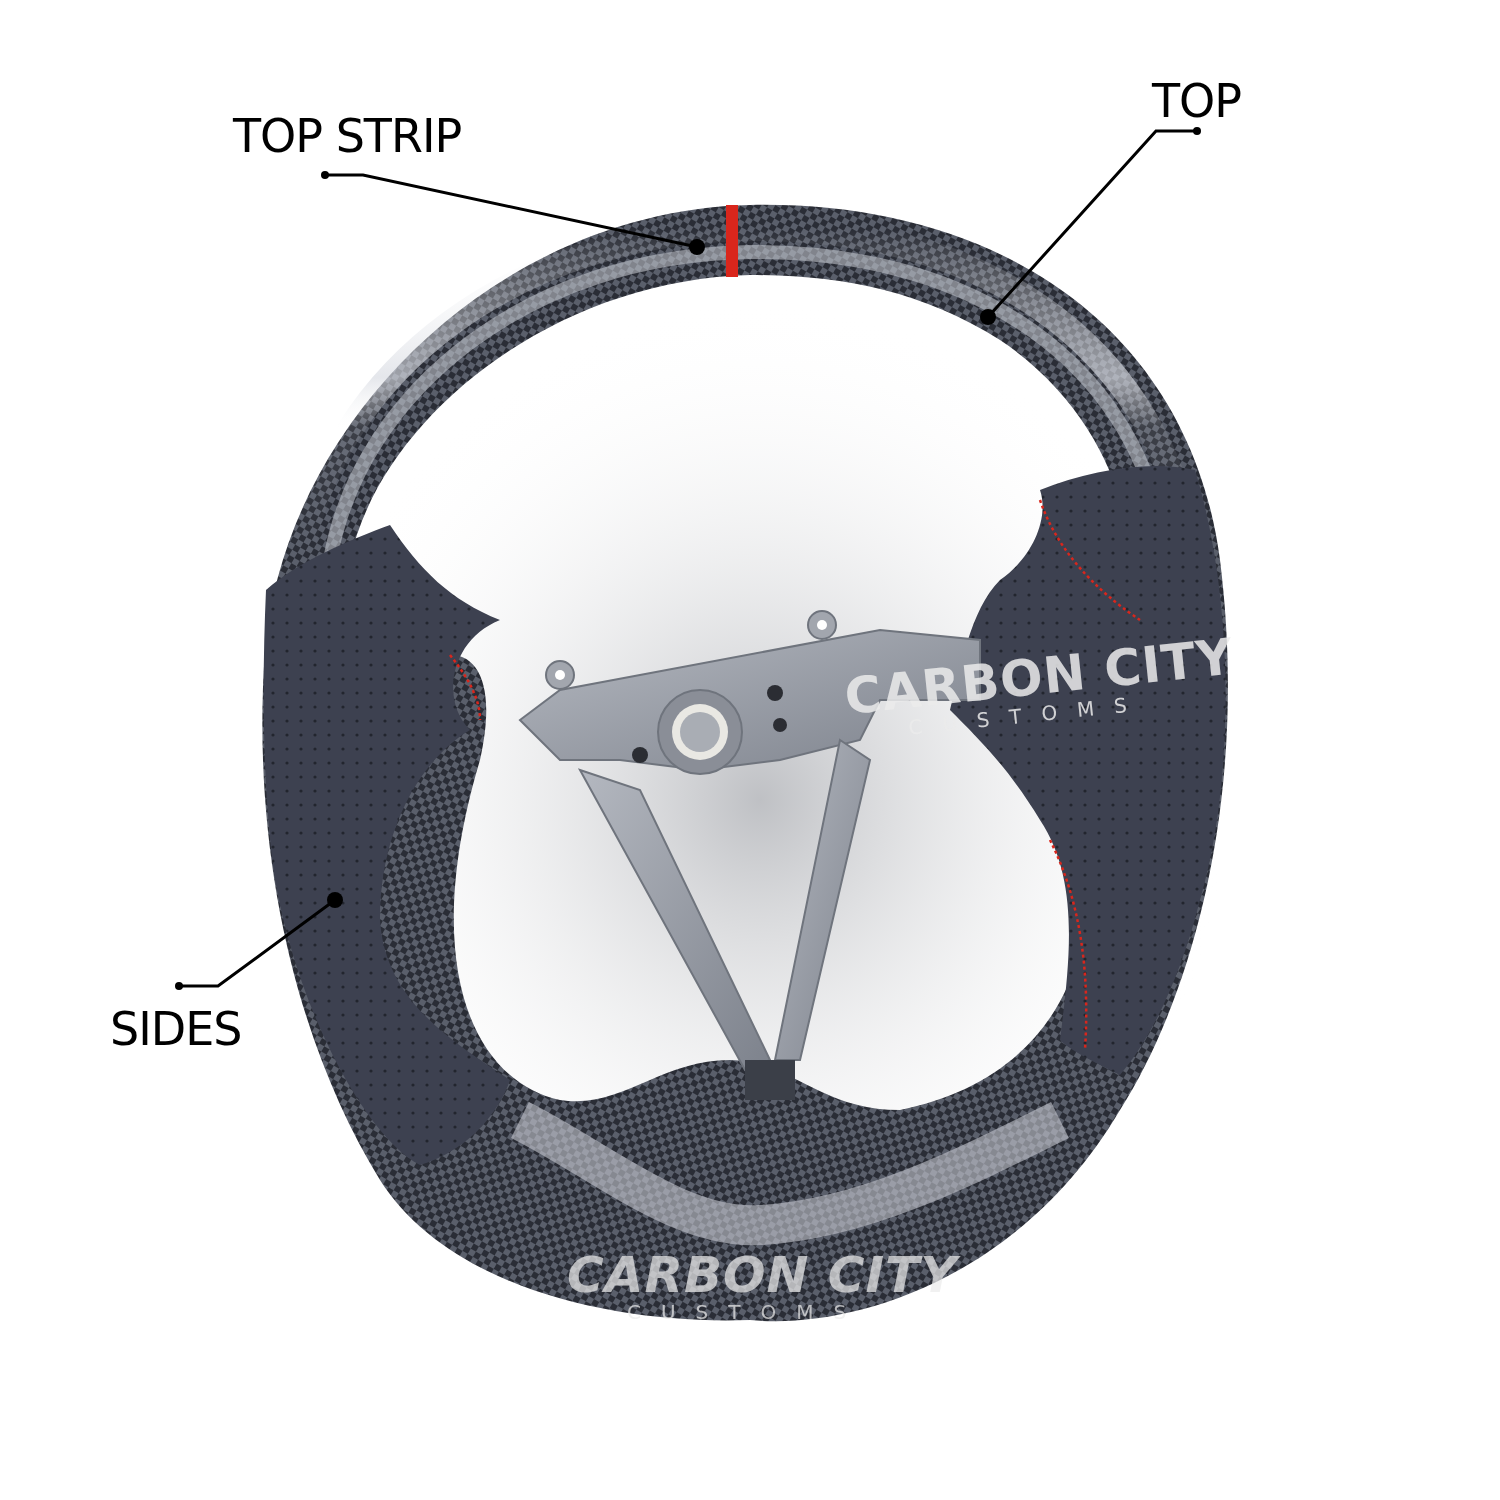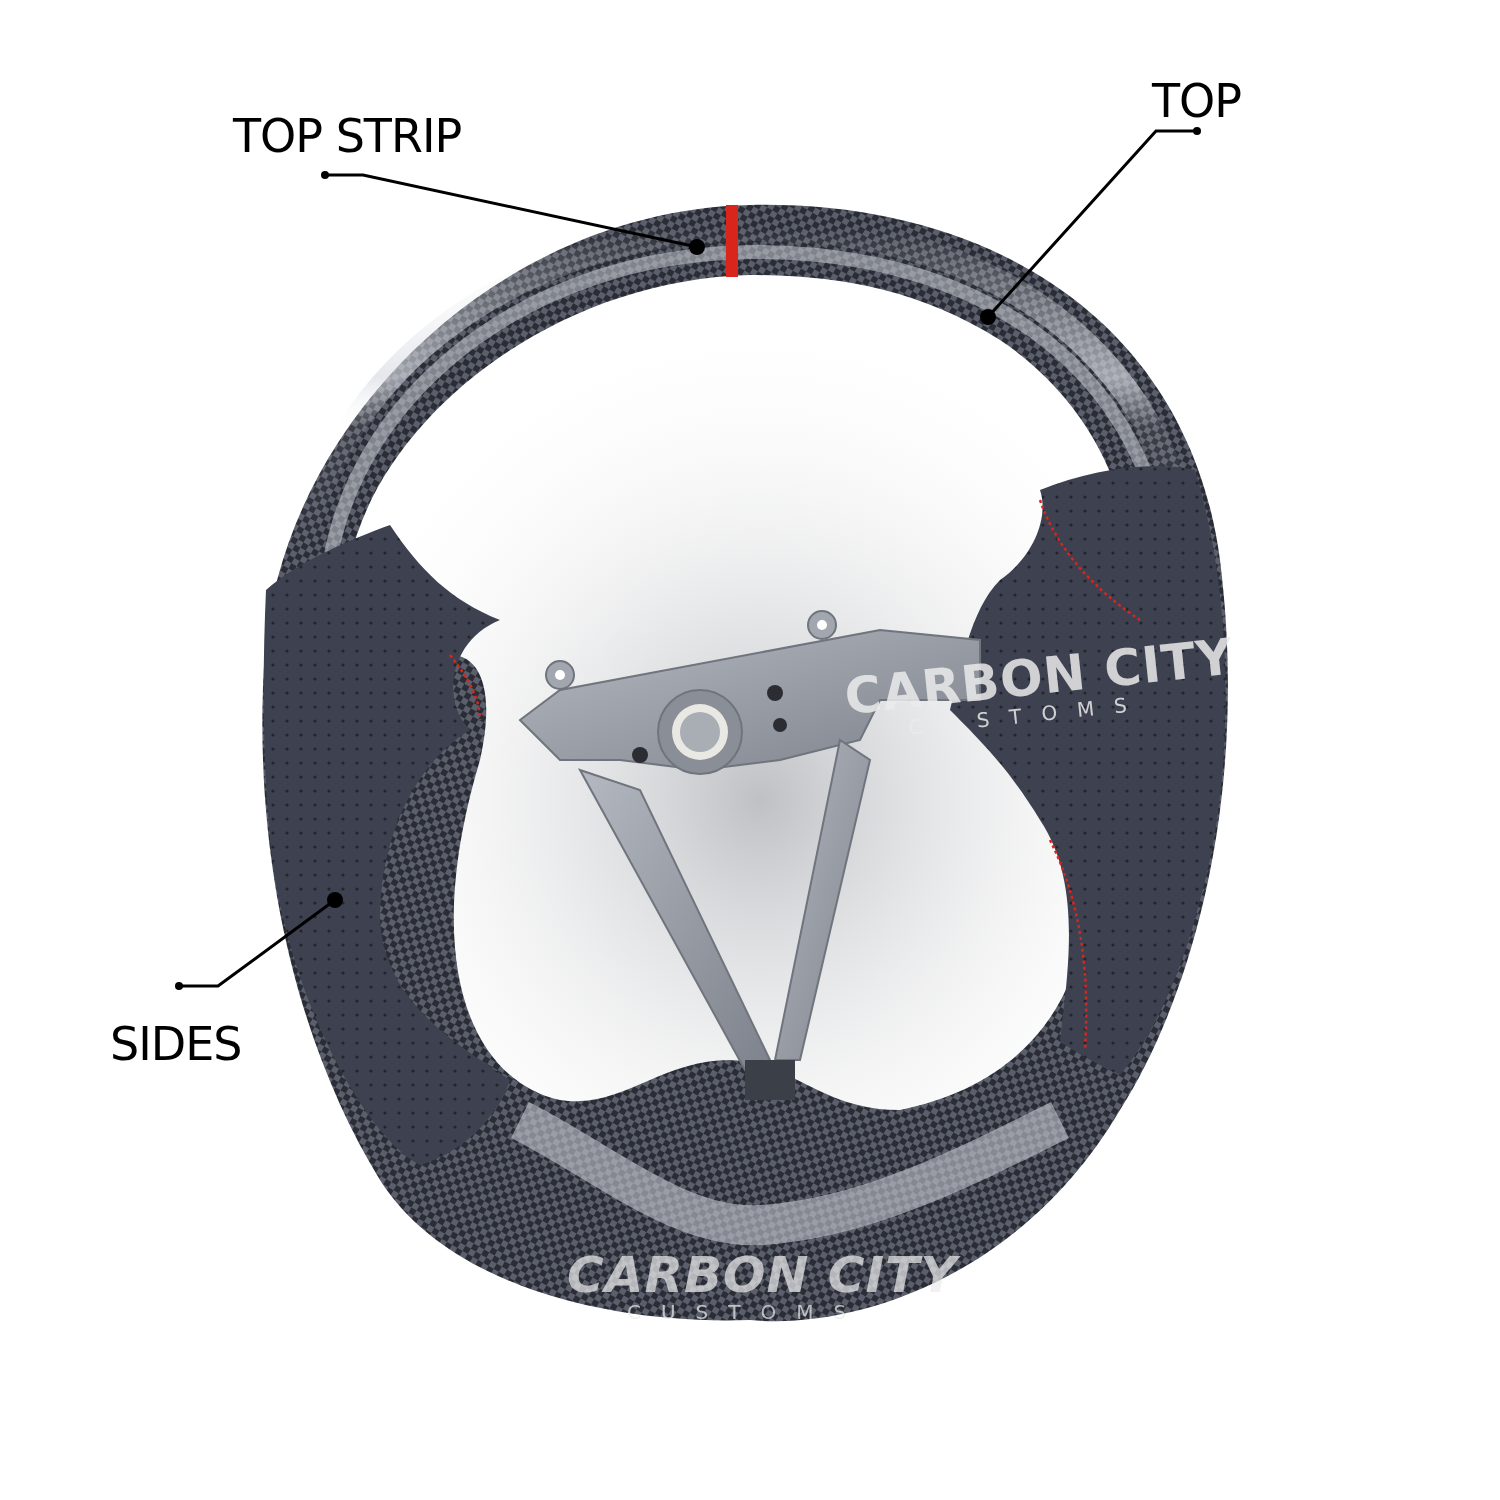--- a/index.html
+++ b/index.html
@@ -147,21 +147,21 @@
     <g>
       <circle cx="179" cy="986" r="4" fill="#000"></circle>
       <polyline points="179,986 218,986 335,900" fill="none" stroke="#000" stroke-width="3"></polyline>
       <circle cx="335" cy="900" r="8" fill="#000"></circle>
     </g>
   </svg>
 
   
   <div class="callout-label" style="left:233px; top:113px;text-align:right;">TOP STRIP</div>
   <div class="callout-label" style="left:1152px; top:78px;text-align:center;">TOP</div>
-  <div class="callout-label" style="left:110px; top:1006px;margin-top:15px;">SIDES</div>
+  <div class="callout-label" style="left:110px; top:1006px;">SIDES</div>
 
   
   <div class="wm" style="left:850px; top:672px; transform: rotate(-6deg);">
     <span class="main">CARBON CITY</span>
     <span class="sub">CUSTOMS</span>
   </div>
   <div class="wm" style="left:567px; top:1250px; opacity:0.85;">
     <span class="main" style="font-style:italic;">CARBON CITY</span>
     <span class="sub">CUSTOMS</span>
   </div>

